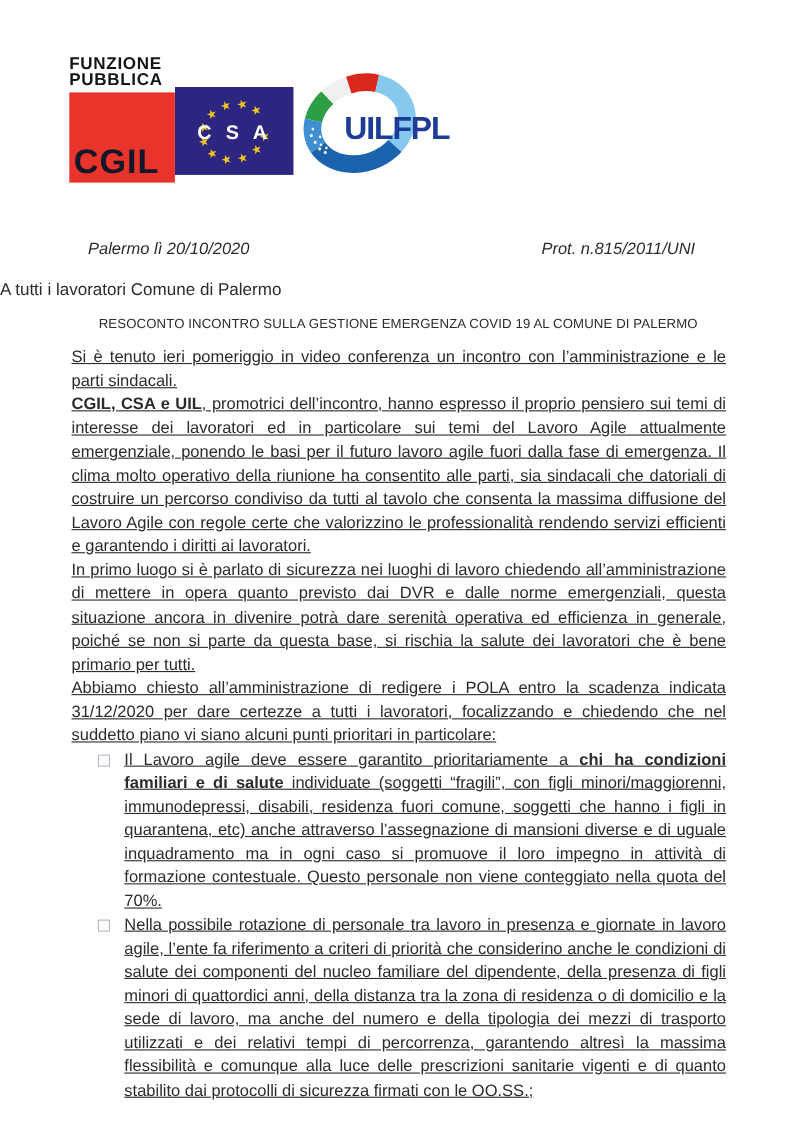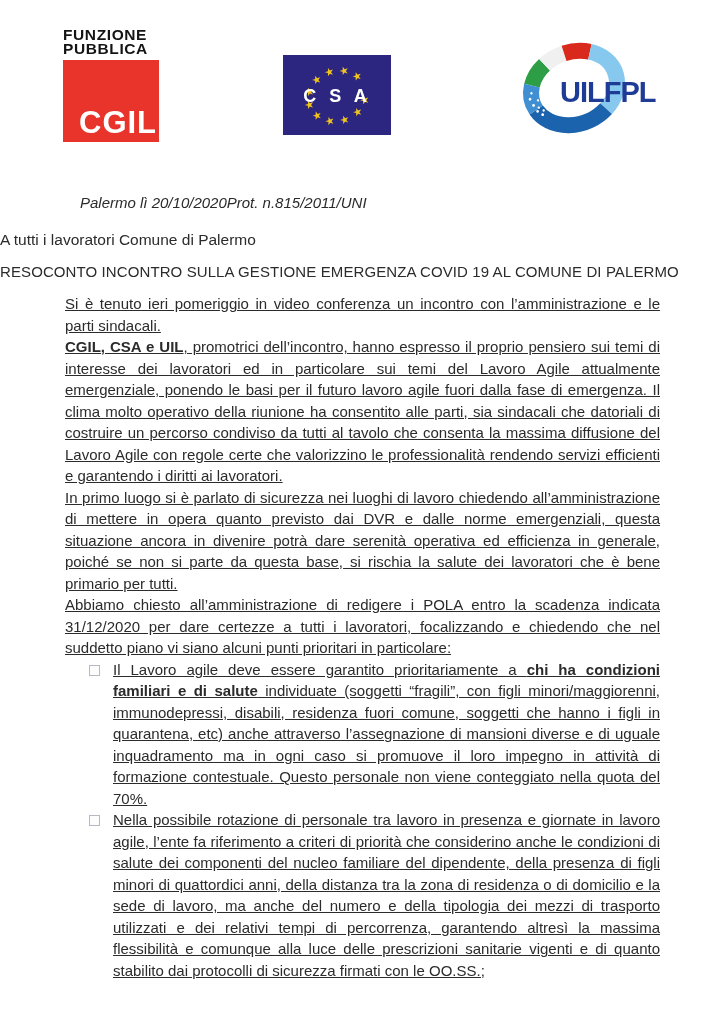--- a/index.html
+++ b/index.html
@@ -8,70 +8,71 @@
     width:724px;height:1024px;
     background:#ffffff;
     font-family:"Liberation Sans", sans-serif;
     color:#262626;
     overflow:hidden;
     box-sizing:border-box;
   }
   
   .logos{
     display:flex;
-    justify-content:space-between;
+    justify-content:flex-start;
     align-items:flex-start;
     padding:28px 62px 0 63px;
     height:118px;
+    margin-top:24px;
   }
   .cgil-logo{width:96px;}
   .fp-line{
     font-weight:800;
     font-size:15.5px;
     line-height:14px;
     letter-spacing:0.6px;
     color:#141414;
     white-space:nowrap;
   }
   .cgil-square{
     margin-top:4px;
     width:96px;height:82px;
     background:#e8342a;
     position:relative;
   }
   .cgil-square span{
     position:absolute;
-    left:16px;bottom:4px;
-    color:#ffffff;
+    left:4px;bottom:4px;
+    color:#0f172a;
     font-weight:800;
     font-size:31px;
     letter-spacing:1px;
     line-height:30px;
   }
   .csa-logo{margin-top:27px;}
   .uilfpl-logo{margin-top:8px;}
   
   .meta-row{
     display:flex;
-    justify-content:flex-start;
-    margin:48px 52px 0 80px;
+    justify-content:space-between;
+    margin:48px 92px 0 80px;
     font-style:italic;
     font-size:15px;
     color:#2b2b2b;
   }
   .recipient{
     text-align:left;
     margin-top:20px;
     font-size:15.5px;
     color:#2b2b2b;
   }
   .doc-title{
-    text-align:left;
+    text-align:center;
     margin-top:14px;
-    font-size:15px;
+    font-size:12px;
     letter-spacing:0.1px;
     color:#2b2b2b;
     white-space:nowrap;
   }
   
   .body{
     margin:13px 64px 0 65px;
     font-size:15px;
     line-height:21.5px;
     text-align:justify;

